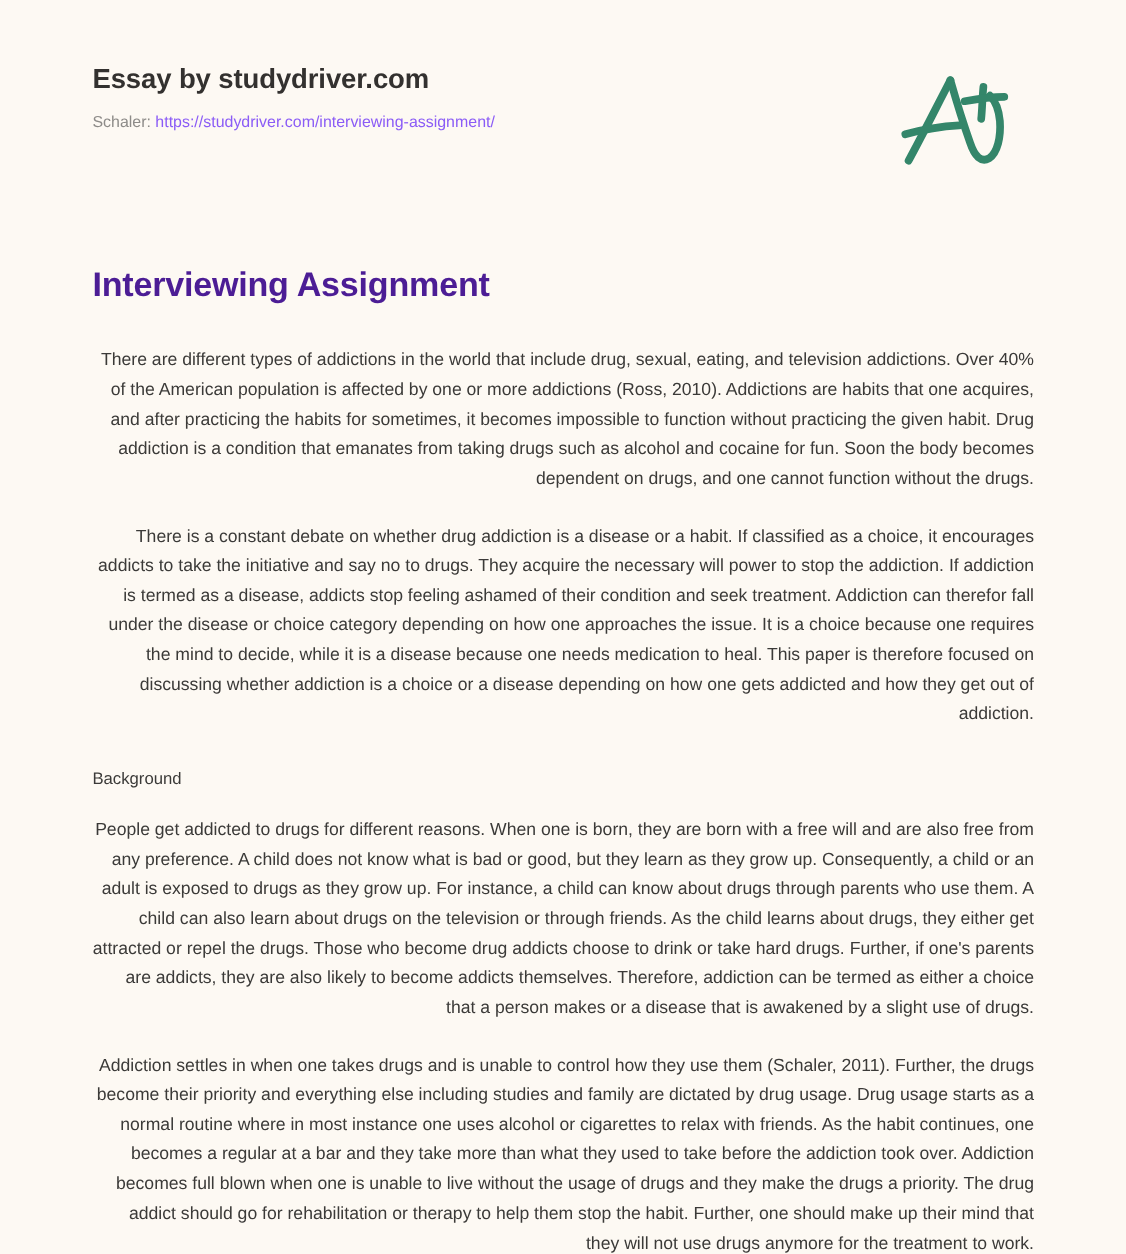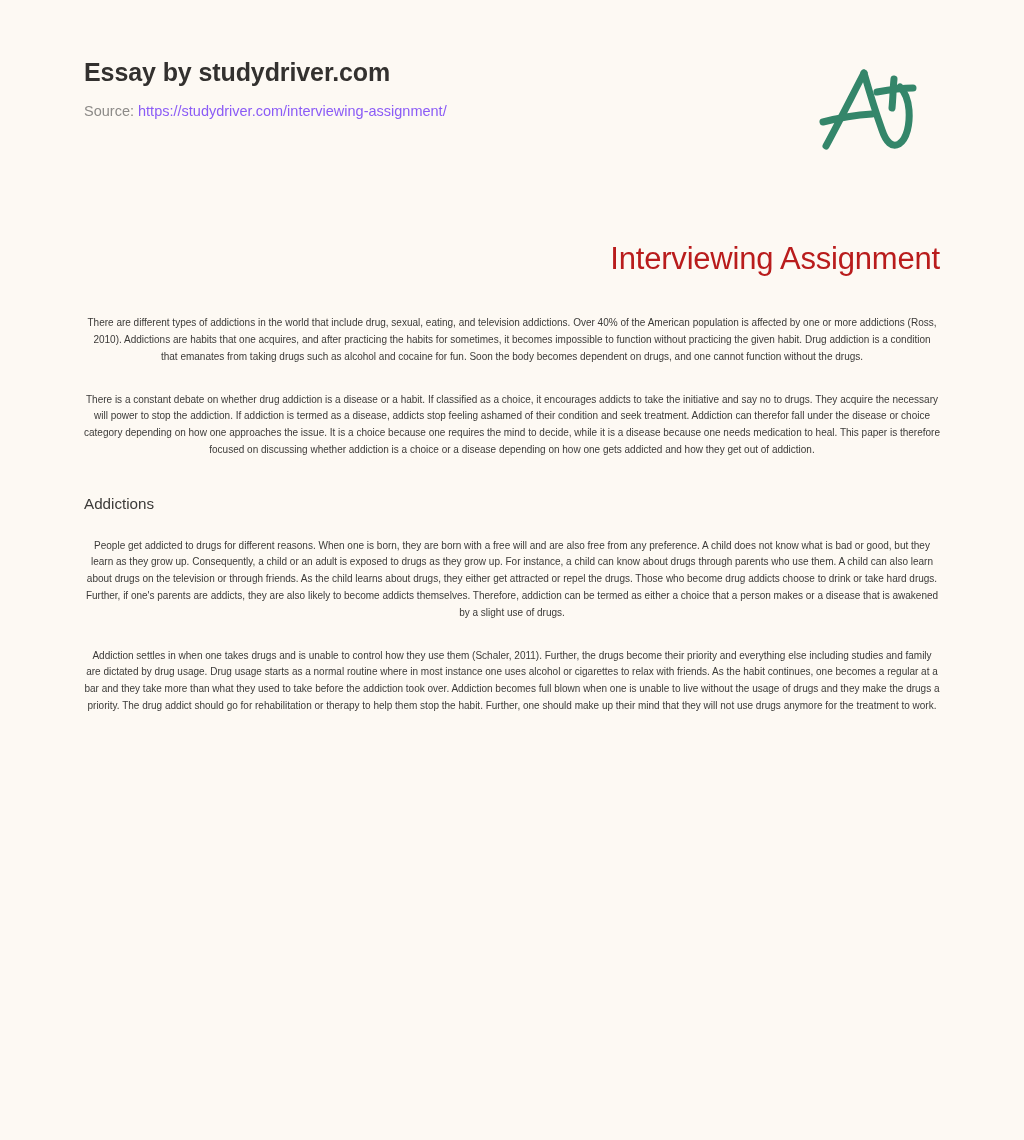--- a/index.html
+++ b/index.html
@@ -74,62 +74,61 @@
     height: 100%;
   }
 
   
   .article {
     margin-top: 84px;
   }
 
   .doc-title {
     font-size: 31px;
-    font-weight: normal;
-    color: #b91c1c;
+    font-weight: bold;
+    color: #4c1d95;
     letter-spacing: -0.2px;
     line-height: 1.2;
     margin: 0 0 38px 0;
-    text-align: right;
   }
 
   .section-heading {
     font-size: 15.2px;
     color: #3b3a38;
     line-height: 1.5;
     margin: 0 0 22px 0;
   }
 
   .body-para {
-    font-size: 10px;
+    font-size: 16px;
     color: #3b3a38;
     line-height: 1.68;
     margin: 0 0 26px 0;
     max-width: 858px;
-    text-align: center;
+    text-align: right;
   }
   .body-para:last-child {
     margin-bottom: 0;
   }
 
   .gap-before {
     margin-top: 34px;
   }
 </style>
 </head>
 <body>
 
 <div class="page">
 
   <div class="doc-header">
 
     <div class="source-block">
       <div class="essay-by">Essay by studydriver.com</div>
       <div class="source-line">
-        <span>Source:</span>
+        <span>Schaler:</span>
         <a class="source-link" href="#">https://studydriver.com/interviewing-assignment/</a>
       </div>
     </div>
 
     <div class="logo-wrap">
       <svg viewBox="0 0 112 96" xmlns="http://www.w3.org/2000/svg" aria-hidden="true">
         <g fill="none" stroke="#34866a" stroke-linecap="round" stroke-linejoin="round">
 
           <path d="M12 86 C 24 64, 38 36, 50 13" stroke-width="7"></path>
 
@@ -146,19 +145,19 @@
 
   </div>
 
   <div class="article">
 
     <h1 class="doc-title">Interviewing Assignment</h1>
 
     <p class="body-para">There are different types of addictions in the world that include drug, sexual, eating, and television addictions. Over 40% of the American population is affected by one or more addictions (Ross, 2010). Addictions are habits that one acquires, and after practicing the habits for sometimes, it becomes impossible to function without practicing the given habit. Drug addiction is a condition that emanates from taking drugs such as alcohol and cocaine for fun. Soon the body becomes dependent on drugs, and one cannot function without the drugs.</p>
     <p class="body-para">There is a constant debate on whether drug addiction is a disease or a habit. If classified as a choice, it encourages addicts to take the initiative and say no to drugs. They acquire the necessary will power to stop the addiction. If addiction is termed as a disease, addicts stop feeling ashamed of their condition and seek treatment. Addiction can therefor fall under the disease or choice category depending on how one approaches the issue. It is a choice because one requires the mind to decide, while it is a disease because one needs medication to heal. This paper is therefore focused on discussing whether addiction is a choice or a disease depending on how one gets addicted and how they get out of addiction.</p>
 
-    <div class="section-heading gap-before">Addictions</div>
+    <div class="section-heading gap-before">Background</div>
     <p class="body-para">People get addicted to drugs for different reasons. When one is born, they are born with a free will and are also free from any preference. A child does not know what is bad or good, but they learn as they grow up. Consequently, a child or an adult is exposed to drugs as they grow up. For instance, a child can know about drugs through parents who use them. A child can also learn about drugs on the television or through friends. As the child learns about drugs, they either get attracted or repel the drugs. Those who become drug addicts choose to drink or take hard drugs. Further, if one's parents are addicts, they are also likely to become addicts themselves. Therefore, addiction can be termed as either a choice that a person makes or a disease that is awakened by a slight use of drugs.</p>
     <p class="body-para">Addiction settles in when one takes drugs and is unable to control how they use them (Schaler, 2011). Further, the drugs become their priority and everything else including studies and family are dictated by drug usage. Drug usage starts as a normal routine where in most instance one uses alcohol or cigarettes to relax with friends. As the habit continues, one becomes a regular at a bar and they take more than what they used to take before the addiction took over. Addiction becomes full blown when one is unable to live without the usage of drugs and they make the drugs a priority. The drug addict should go for rehabilitation or therapy to help them stop the habit. Further, one should make up their mind that they will not use drugs anymore for the treatment to work.</p>
 
   </div>
 
 </div>
 
 </body></html>

